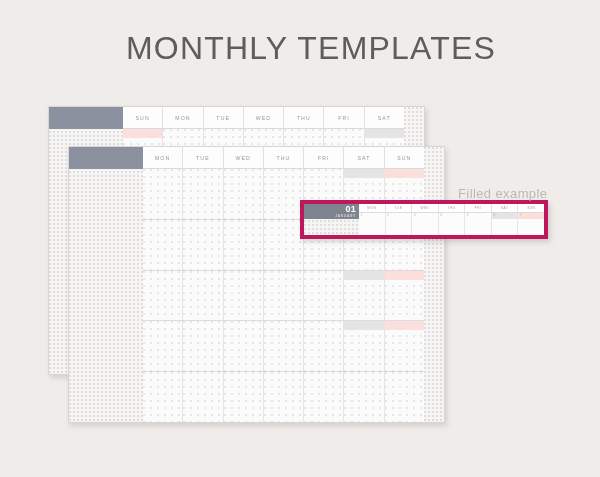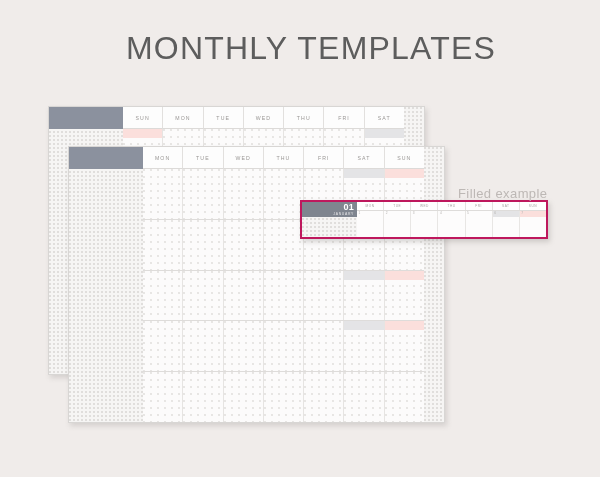--- a/index.html
+++ b/index.html
@@ -165,21 +165,21 @@
   }
 
   
   #filled-example-card {
     position: absolute;
     left: 300px;
     top: 200px;
     width: 248px;
     height: 39px;
     background: #c2410c;
-    border: 2px solid #be185d;
+    border: 4px solid #be185d;
     box-shadow: 2px 3px 5px rgba(120,115,112,0.28);
     box-sizing: border-box;
     overflow: hidden;
     z-index: 3;
   }
   .mini-inner { position: relative; width: 100%; height: 100%; }
   .mini-notes {
     position: absolute;
     left: 0; top: 0; bottom: 0;
     width: 55px;

